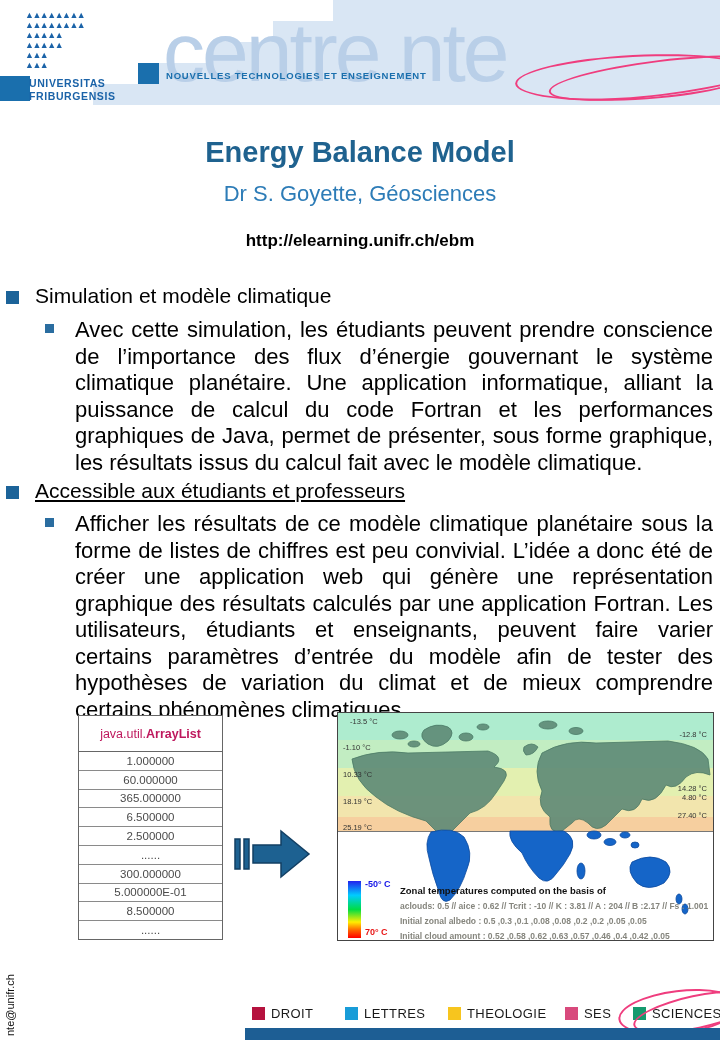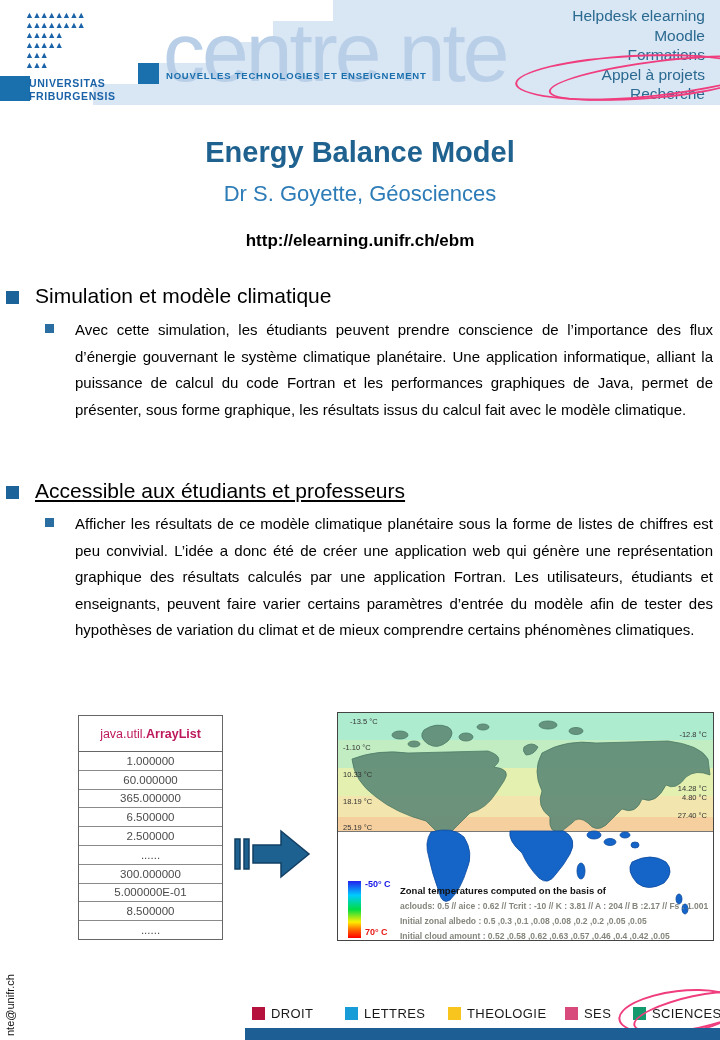--- a/index.html
+++ b/index.html
@@ -31,21 +31,21 @@
   #hdr-ellipse-1 { left:515px; top:55px; width:238px; height:45px; transform:rotate(-3deg); }
   #hdr-ellipse-2 { left:548px; top:60px; width:225px; height:36px; transform:rotate(-7deg); }
   
   #slide-title { position:absolute; left:0; top:136px; width:720px; text-align:center; color:#1f628f; font-size:29px; font-weight:bold; }
   #slide-subtitle { position:absolute; left:0; top:181px; width:720px; text-align:center; color:#2d7cb7; font-size:22px; }
   #slide-url { position:absolute; left:0; top:231px; width:720px; text-align:center; color:#000; font-size:17px; font-weight:bold; }
   
   .bullet-lg { position:absolute; width:13px; height:13px; background:#1c6399; }
   .bullet-sm { position:absolute; width:9px; height:9px; background:#2a6da0; }
   .sec-heading { position:absolute; left:35px; width:660px; color:#000; font-size:21px; }
-  .sec-body { position:absolute; left:75px; width:638px; color:#000; font-size:15px; line-height:26.5px; text-align:justify; }
+  .sec-body { position:absolute; left:75px; width:638px; color:#000; font-size:22px; line-height:26.5px; text-align:justify; }
   #b1 { left:6px; top:291px; } #h1t { top:284px; }
   #b1s { left:45px; top:324px; } #p1 { top:317px; }
   #b2 { left:6px; top:486px; } #h2t { top:479px;text-decoration:underline; }
   #b2s { left:45px; top:518px; } #p2 { top:511px; }
   
   #arr-table { position:absolute; left:78px; top:715px; width:145px; height:225px; border:1px solid #666; background:#fff; display:flex; flex-direction:column; }
   #arr-header { height:36px; display:flex; align-items:center; justify-content:center; font-size:12.5px; color:#be185d; border-bottom:1px solid #666; }
   .arr-row { flex:1; display:flex; align-items:center; justify-content:center; font-size:11.5px; color:#4a4a4a; border-bottom:1px solid #8a8a8a; }
   .arr-row:last-child { border-bottom:none; }
   
@@ -97,27 +97,20 @@
     </div>
     <div id="logo-corner-square"></div>
     <div id="uni-name">
       <div>UNIVERSITAS</div>
       <div>FRIBURGENSIS</div>
     </div>
 
     <div id="nte-square"></div>
     <div id="tagline">NOUVELLES TECHNOLOGIES ET ENSEIGNEMENT</div>
 
-    <nav id="menu">
-      <a class="menu-item" href="#">Helpdesk elearning</a>
-      <a class="menu-item" href="#">Moodle</a>
-      <a class="menu-item" href="#">Formations</a>
-      <a class="menu-item" href="#">Appel à projets</a>
-      <a class="menu-item" href="#">Recherche</a>
-    </nav>
     <div class="annot-ellipse" id="hdr-ellipse-1"></div>
     <div class="annot-ellipse" id="hdr-ellipse-2"></div>
   </div>
 
   <div id="slide-title">Energy Balance Model</div>
   <div id="slide-url">http://elearning.unifr.ch/ebm</div>
   <div id="slide-subtitle">Dr S. Goyette, Géosciences</div>
 
   <div class="bullet-lg" id="b1"></div>
   <div class="sec-heading" id="h1t">Simulation et modèle climatique</div>

